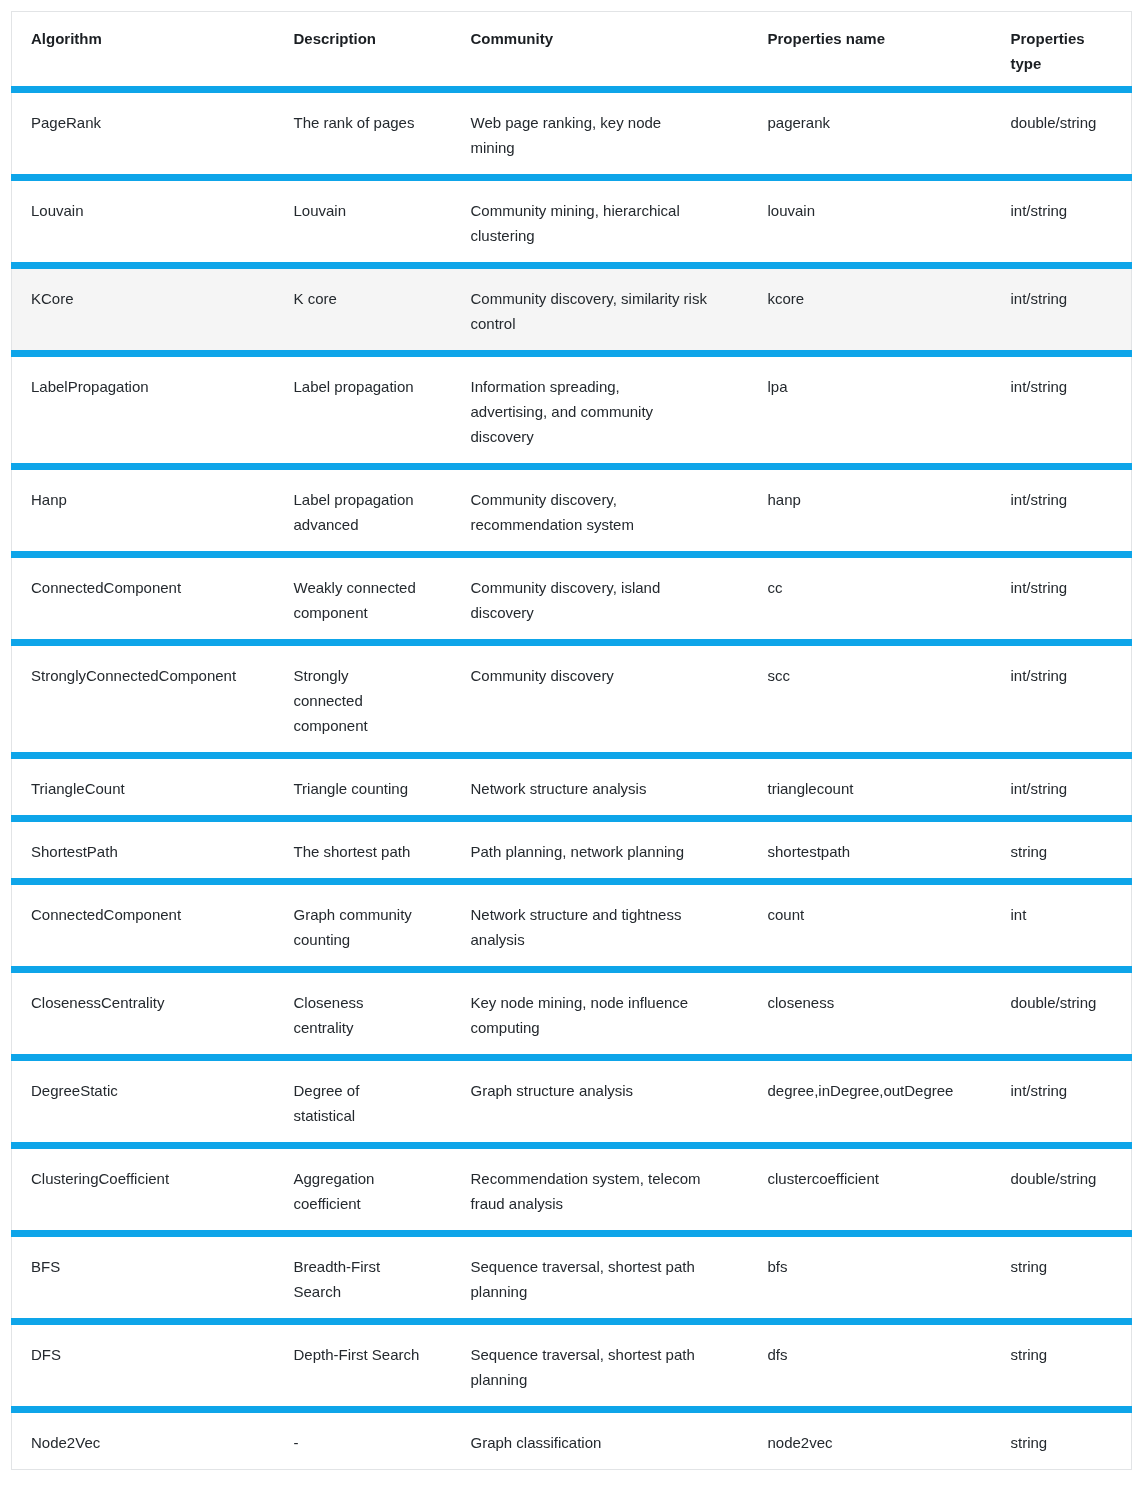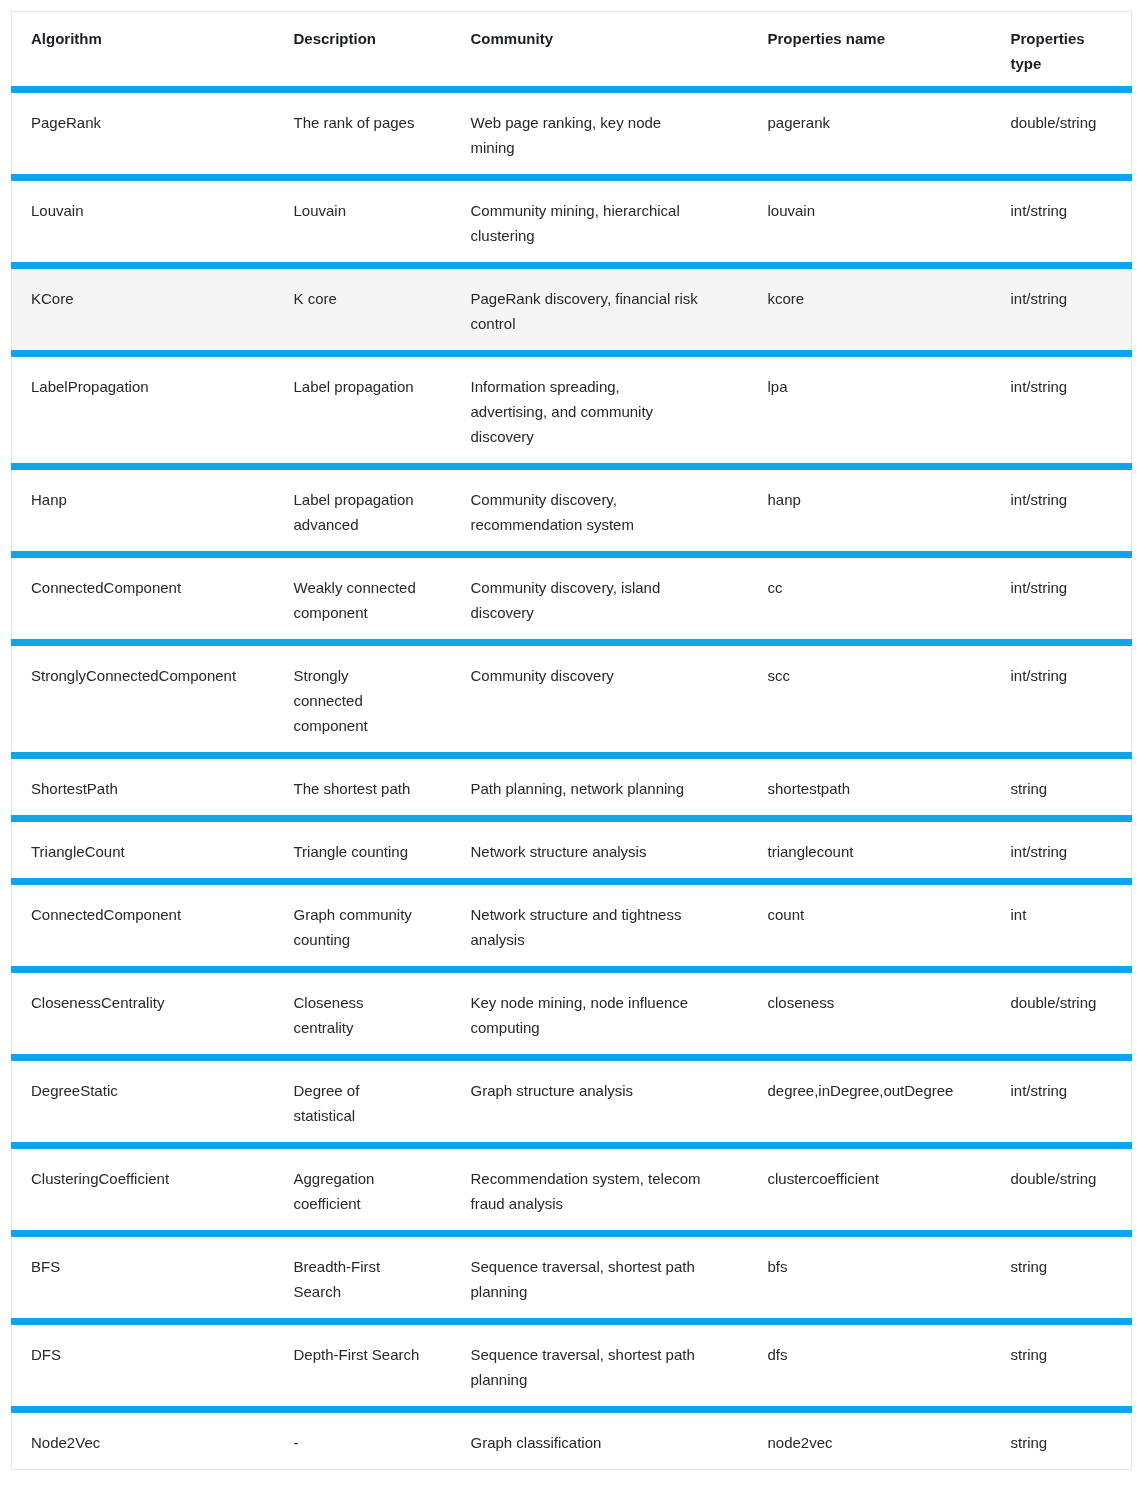--- a/index.html
+++ b/index.html
@@ -83,21 +83,21 @@
           <td>Louvain</td>
           <td>Louvain</td>
           <td>Community mining, hierarchical
 clustering</td>
           <td>louvain</td>
           <td>int/string</td>
         </tr>
         <tr class="highlight">
           <td>KCore</td>
           <td>K core</td>
-          <td>PageRank discovery, financial risk
+          <td>Community discovery, similarity risk
 control</td>
           <td>kcore</td>
           <td>int/string</td>
         </tr>
         <tr>
           <td>LabelPropagation</td>
           <td>Label propagation</td>
           <td>Information spreading,
 advertising, and community
 discovery</td>
@@ -125,32 +125,32 @@
         <tr>
           <td>StronglyConnectedComponent</td>
           <td>Strongly
 connected
 component</td>
           <td>Community discovery</td>
           <td>scc</td>
           <td>int/string</td>
         </tr>
         <tr>
+          <td>TriangleCount</td>
+          <td>Triangle counting</td>
+          <td>Network structure analysis</td>
+          <td>trianglecount</td>
+          <td>int/string</td>
+        </tr>
+        <tr>
           <td>ShortestPath</td>
           <td>The shortest path</td>
           <td>Path planning, network planning</td>
           <td>shortestpath</td>
           <td>string</td>
-        </tr>
-        <tr>
-          <td>TriangleCount</td>
-          <td>Triangle counting</td>
-          <td>Network structure analysis</td>
-          <td>trianglecount</td>
-          <td>int/string</td>
         </tr>
         <tr>
           <td>ConnectedComponent</td>
           <td>Graph community
 counting</td>
           <td>Network structure and tightness
 analysis</td>
           <td>count</td>
           <td>int</td>
         </tr>

